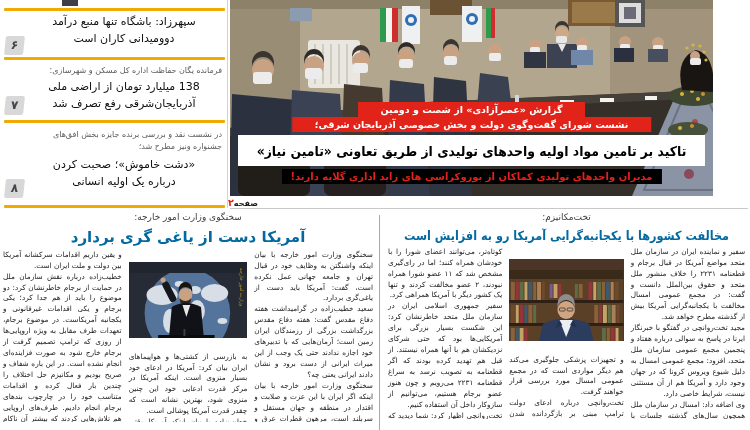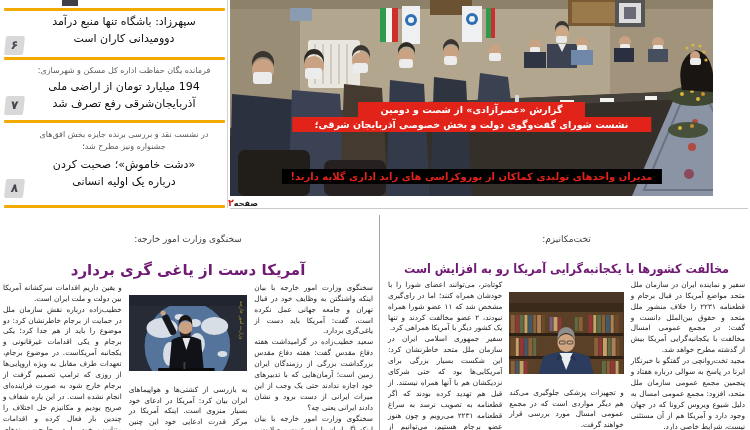--- a/index.html
+++ b/index.html
@@ -9,21 +9,21 @@
   
   .rail{position:absolute;left:0;top:0;width:228px;height:211px}
   .rail-rule{position:absolute;left:227px;top:0;width:1px;height:208px;background:#d2d2d2}
   .ybar{position:absolute;left:4px;width:221px;height:3px;background:#F2A900;border-radius:1px}
   .badge{position:absolute;left:5px;width:19px;height:19px;background:#d8d8d8;color:#45454f;
          font-weight:bold;font-size:12px;line-height:19px;text-align:center;border-radius:2px;
          transform:skewX(-6deg)}
   .partial-badge{position:absolute;left:62px;top:0;width:16px;height:6px;background:#3f3f49}
   .rail-title{position:absolute;left:26px;right:6px;text-align:center;font-weight:normal;
               font-size:11px;letter-spacing:-0.3px;line-height:1.55;white-space:pre-line;color:#0d0d0d}
-  .rail-kicker{position:absolute;left:26px;right:6px;text-align:center;font-size:8px;
+  .rail-kicker{position:absolute;left:26px;right:6px;text-align:right;font-size:8px;
                line-height:1.55;color:#5a5a5a;white-space:pre-line}
 
   
   .lead{position:absolute;left:230px;top:0;width:483px;height:196px;overflow:hidden;background:#a99b84}
   .lead svg{display:block;width:100%;height:100%}
   .lead-kicker{position:absolute;left:50%;transform:translateX(-50%);background:#E2231A;color:#fff;
                font-weight:bold;font-size:9.5px;line-height:1.2;padding:2px 23px;white-space:nowrap}
   .lead-headline{position:absolute;left:8px;right:8px;top:135px;height:31px;background:#ffffff;
                  display:flex;align-items:center;justify-content:center;overflow:hidden}
   .lead-headline span{font-weight:bold;font-size:13.5px;white-space:nowrap;color:#000;
@@ -32,22 +32,22 @@
             color:#E2231A;font-weight:bold;font-size:10px;padding:2px 9px;white-space:nowrap}
   .pageref{position:absolute;left:228px;top:197px;font-size:8px;font-weight:bold;direction:rtl;white-space:nowrap}
   .pageref .num{color:#E2231A;font-size:9.5px}
   .hline{position:absolute;left:230px;top:208px;width:518px;height:1px;background:#c9c9c9}
   .vdiv{position:absolute;left:379px;top:215px;width:1px;height:215px;background:#a8a8a8}
 
   
   .article{position:absolute;top:212px}
   .art-spokesman{left:0;width:376px}
   .art-ravanchi{left:385px;width:363px}
-  .kicker-c{text-align:center;font-size:9px;color:#3d3d3d;margin-top:22px;line-height:1.3}
-  .headline-c{text-align:center;font-weight:bold;margin-top:15px;white-space:nowrap;overflow:hidden;color:#701a75}
+  .kicker-c{text-align:center;font-size:9px;color:#3d3d3d;margin-top:0;line-height:1.3}
+  .headline-c{text-align:center;font-weight:bold;margin-top:4px;white-space:nowrap;overflow:hidden;color:#0369a1}
   .art-spokesman .headline-c{font-size:15px}
   .art-ravanchi .headline-c{font-size:12.5px}
   .art-ravanchi .headline-c span{display:inline-block;transform:scaleX(0.9);transform-origin:center}
   .cols{display:flex;gap:7px;margin-top:4px;padding:0 3px;height:172px;overflow:hidden}
   .col{flex:1;font-size:7.3px;line-height:1.5;text-align:justify;white-space:pre-line;color:#222}
   .colphoto{position:relative;height:76px;margin:1px 0 3px;overflow:hidden;background:#202530}
   .art-ravanchi .colphoto{height:82px;background:#4a3526}
   .colphoto svg{display:block;width:100%;height:100%}
   .map-label{position:absolute;top:6px;right:2px;color:#c9a227;font-size:5px;
              writing-mode:vertical-rl;letter-spacing:1px;opacity:.9}
@@ -60,21 +60,21 @@
   <div class="rail">
     <div class="partial-badge"></div>
     <div class="ybar" style="top:8px"></div>
 
     <div class="rail-title" style="top:13px">سپهرزاد: باشگاه تنها منبع درآمد
 دوومیدانی کاران است</div>
     <div class="badge" style="top:36px">۶</div>
     <div class="ybar" style="top:57px"></div>
 
     <div class="rail-kicker" style="top:65px">فرمانده یگان حفاظت اداره کل مسکن و شهرسازی:</div>
-    <div class="rail-title" style="top:78px">194 میلیارد تومان از اراضی ملی
+    <div class="rail-title" style="top:78px">138 میلیارد تومان از اراضی ملی
 آذربایجان‌شرقی رفع تصرف شد</div>
     <div class="badge" style="top:96px">۷</div>
     <div class="ybar" style="top:120px"></div>
 
     <div class="rail-kicker" style="top:129px">در نشست نقد و بررسی برنده جایزه بخش افق‌های
 جشنواره ونیز مطرح شد؛</div>
     <div class="rail-title" style="top:156px">«دشت خاموش»؛ صحبت کردن
 درباره یک اولیه انسانی</div>
     <div class="badge" style="top:179px">۸</div>
     <div class="ybar" style="top:205px"></div>
@@ -198,20 +198,23 @@
           <circle cx="474" cy="52" r="1.6" fill="#d8b63a"></circle>
         <circle cx="476" cy="60" r="1.6" fill="#d8b63a"></circle>
       </g>
 
       <rect x="8" y="150" width="72" height="46" rx="7" fill="#211d19"></rect>
       <rect x="94" y="160" width="62" height="36" rx="7" fill="#262120"></rect>
     </svg>
 
     <div class="lead-kicker" style="top:102px">گزارش «عصرآزادی» از شصت و دومین</div>
     <div class="lead-kicker" style="top:117px">نشست شورای گفت‌وگوی دولت و بخش خصوصی آذربایجان شرقی؛</div>
+    <div class="lead-headline">
+      <span>تاکید بر تامین مواد اولیه واحدهای تولیدی از طریق تعاونی «تامین نیاز»</span>
+    </div>
     <div class="lead-sub">مدیران واحدهای تولیدی کماکان از بوروکراسی های زاید اداری گلایه دارند!</div>
   </div>
 
   <div class="pageref">
     <span>صفحه</span><span class="num">۲</span>
   </div>
   <div class="hline"></div>
   <div class="vdiv"></div>
 
   <div class="article art-spokesman">

